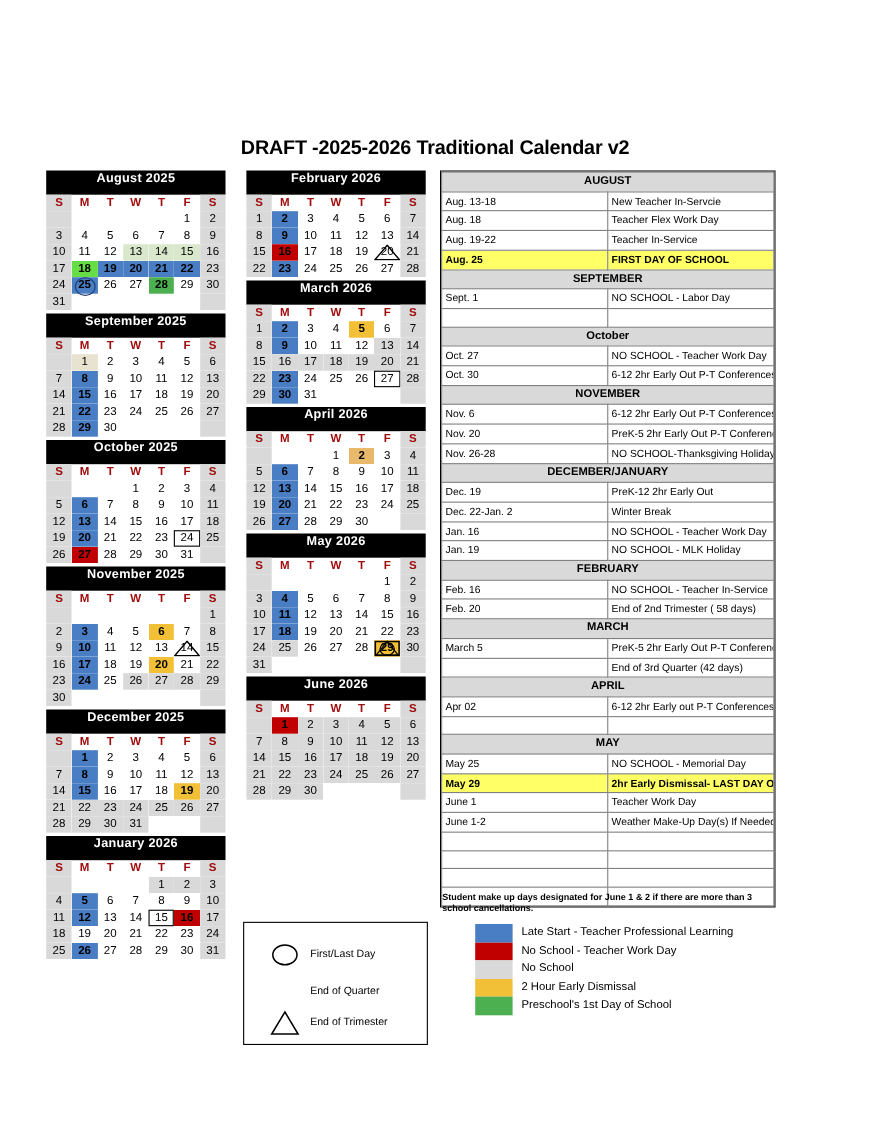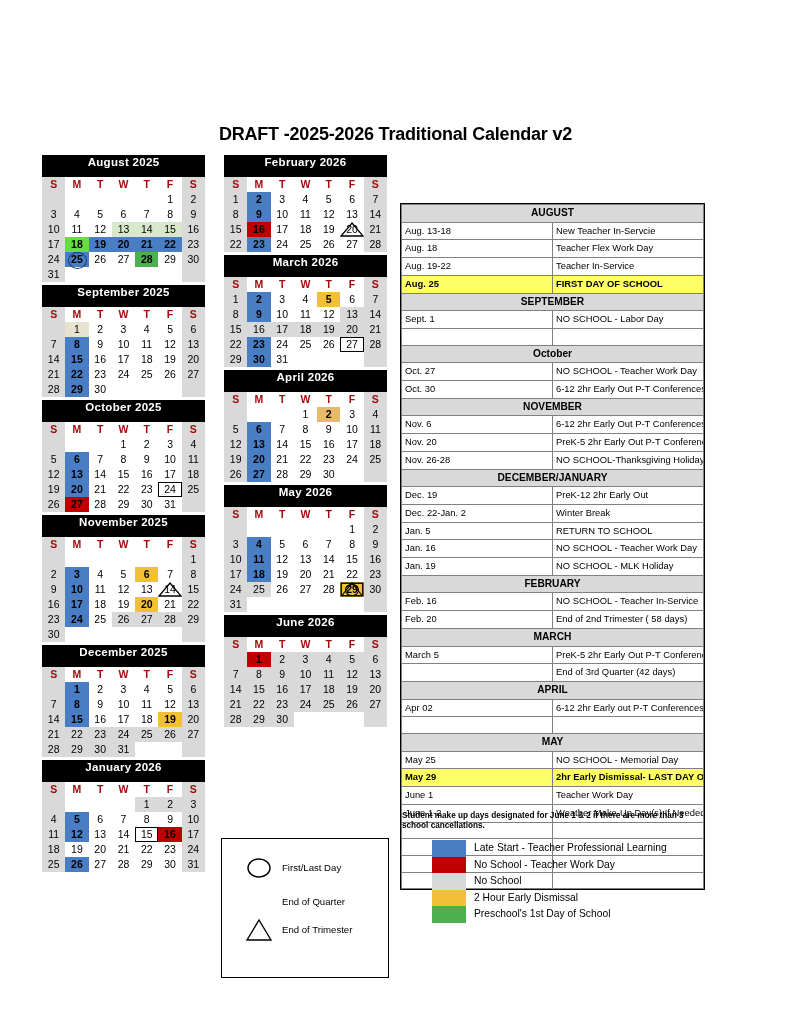--- a/index.html
+++ b/index.html
@@ -102,21 +102,20 @@
     pointer-events: none;
   }
   td.mk-tri .tri svg { display: block; }
 
   
   #events {
     position: absolute;
     left: 400px; top: 155px;
     width: 305px;
     border: 1.2px solid #000;
-    margin-top: 48px;
   }
   table.ev {
     border-collapse: collapse;
     width: 100%;
     table-layout: fixed;
   }
   table.ev td {
     border: 0.8px solid #808080;
     font-size: 9.4px;
     height: 16.7px;
@@ -142,21 +141,21 @@
     font-size: 8.2px;
     line-height: 10px;
     color: #000;
     font-weight: bold;
   }
 
   
   #sym-legend {
     position: absolute;
     left: 221px; top: 838px;
-    width: 168px; height: 140px;
+    width: 168px; height: 112px;
     border: 1.1px solid #000;
   }
   .sym-row {
     position: absolute;
     left: 0; width: 168px;
     height: 26px;
   }
   .sym-row .glyph {
     position: absolute;
     left: 22px; top: 0;
@@ -987,24 +986,20 @@
         </tr>
         <tr>
           <td class="date">Dec. 19</td>
           <td>PreK-12 2hr Early Out</td>
         </tr>
         <tr>
           <td class="date">Dec. 22-Jan. 2</td>
           <td>Winter Break</td>
         </tr>
         <tr>
-          <td class="date">Jan. 5</td>
-          <td>RETURN TO SCHOOL</td>
-        </tr>
-        <tr>
           <td class="date">Jan. 16</td>
           <td>NO SCHOOL - Teacher Work Day</td>
         </tr>
         <tr>
           <td class="date">Jan. 19</td>
           <td>NO SCHOOL - MLK Holiday</td>
         </tr>
         <tr class="sec">
           <td colspan="2">FEBRUARY</td>
         </tr>

